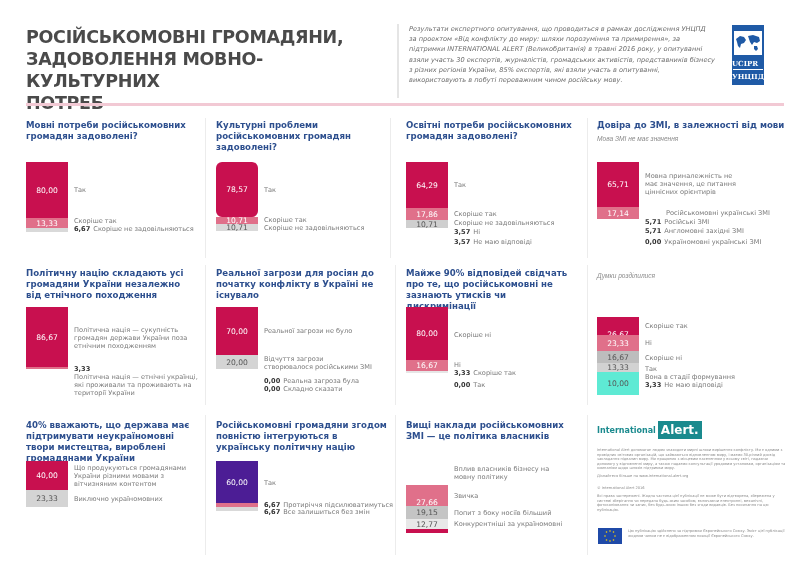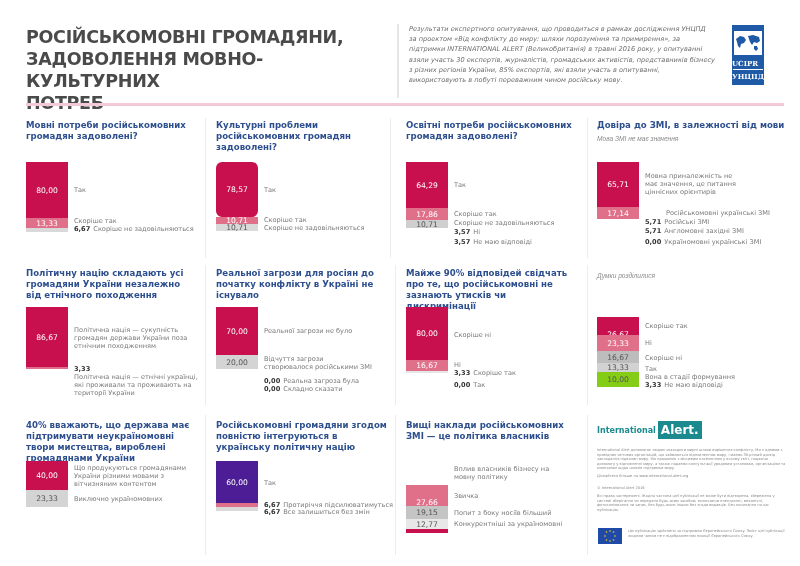--- a/index.html
+++ b/index.html
@@ -196,21 +196,21 @@
 </div>
 
 <div class="panel" style="left:597px;top:268px;width:195px;">
   <div class="panel-sub">Думки розділилися</div>
 </div>
 <div class="chart" style="left:597px;top:317px;">
   <div class="seg" style="top:0;height:34px;background:#c8104f;">26,67</div>
   <div class="seg" style="top:18px;height:16px;background:#e0708a;">23,33</div>
   <div class="seg dark-text" style="top:34px;height:12px;background:#bdbdbd;">16,67</div>
   <div class="seg dark-text" style="top:46px;height:9px;background:#d2d2d2;">13,33</div>
-  <div class="seg dark-text" style="top:55px;height:15px;background:#84cc16;">10,00</div>
+  <div class="seg dark-text" style="top:55px;height:23px;background:#5eead4;">10,00</div>
   <div class="lbl" style="left:48px;top:5px;">Скоріше так</div>
   <div class="lbl" style="left:48px;top:22px;">Ні</div>
   <div class="lbl" style="left:48px;top:37px;">Скоріше ні</div>
   <div class="lbl" style="left:48px;top:48px;">Так</div>
   <div class="lbl" style="left:48px;top:56px;">Вона в стадії формування</div>
   <div class="lbl" style="left:48px;top:64px;"><b>3,33</b><span>Не маю відповіді</span></div>
 </div>
 
 <div class="panel" style="left:26px;top:420px;width:175px;">
   <div class="panel-title">40% вважають, що держава має підтримувати неукраїномовні твори мистецтва, вироблені громадянами України</div>

